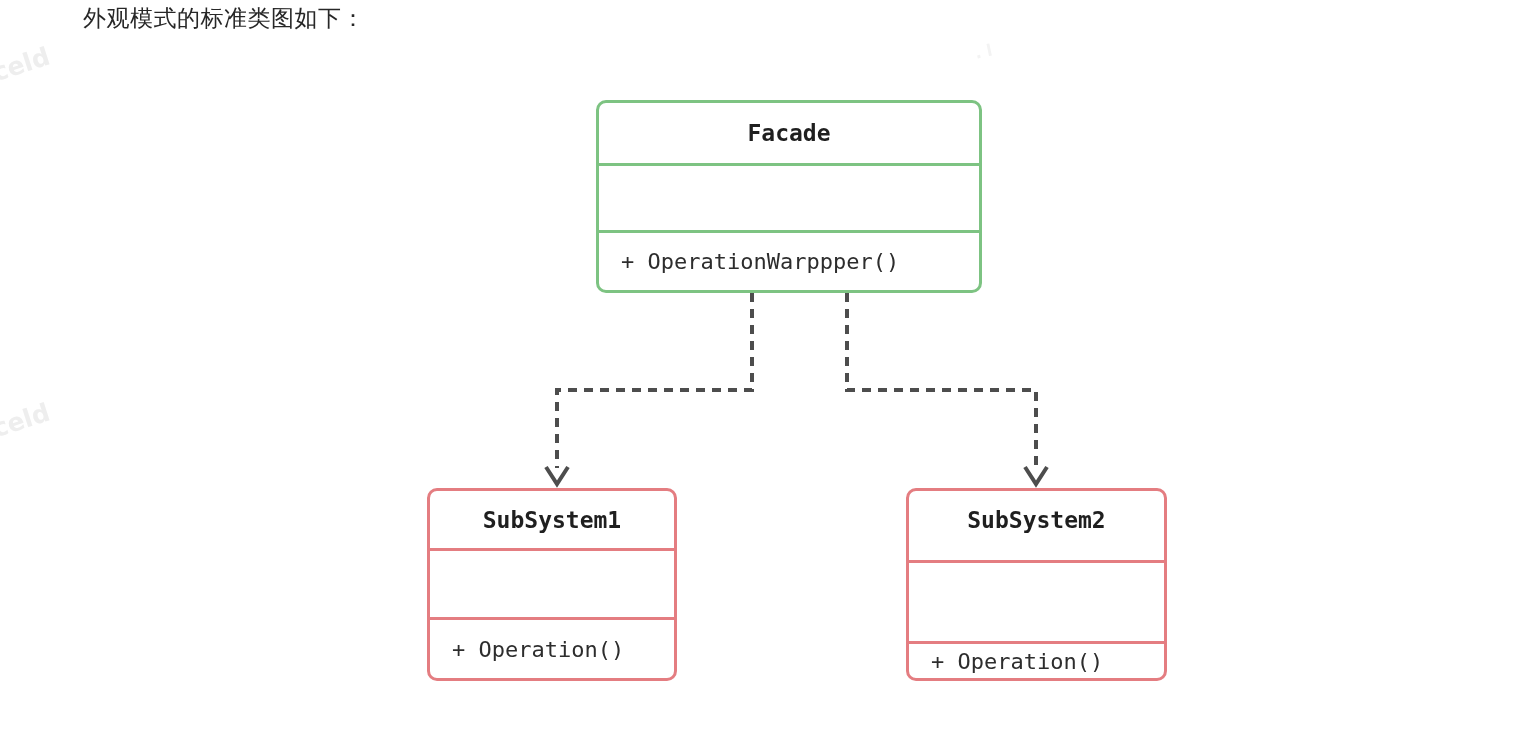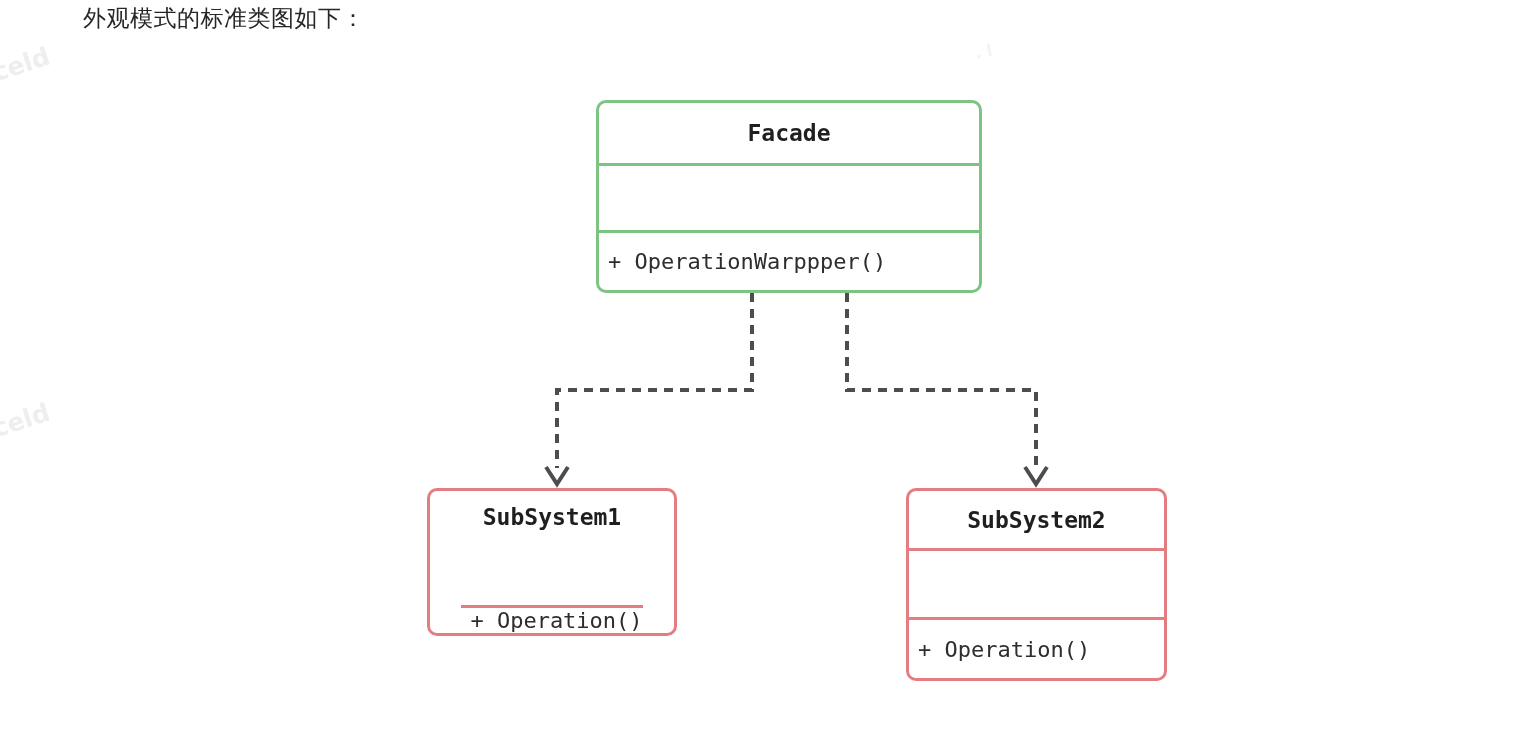--- a/index.html
+++ b/index.html
@@ -62,28 +62,28 @@
   }
   .uml-class .class-methods {
     border-top-style: solid;
     border-top-width: 3px;
     flex: 1;
     display: flex;
     align-items: center;
     font-family: "DejaVu Sans Mono", "Liberation Mono", monospace;
     font-size: 22px;
     color: #2d2d2d;
-    padding-left: 9px;
+    padding-left: 22px;
     white-space: pre;
   }
   .box-facade    { left: 596px; top: 100px; width: 386px; height: 193px; }
   .box-facade    .class-name  { height: 60px; }
   .box-facade    .class-attrs { height: 67px; }
 
-  .box-subsystem1 { left: 427px; top: 488px; width: 250px; height: 148px; align-items: center; }
+  .box-subsystem1 { left: 427px; top: 488px; width: 250px; height: 193px; }
   .box-subsystem1 .class-name  { height: 57px; }
   .box-subsystem1 .class-attrs { height: 69px; }
 
   .box-subsystem2 { left: 906px; top: 488px; width: 261px; height: 193px; }
   .box-subsystem2 .class-name  { height: 57px; }
   .box-subsystem2 .class-attrs { height: 69px; }
 
   svg.arrows {
     position: absolute;
     left: 0; top: 0;
@@ -120,19 +120,19 @@
     <div class="class-attrs" style="border-top-color: rgb(125, 195, 130);"></div>
     <div class="class-methods" style="border-top-color: rgb(125, 195, 130);">+ OperationWarppper()</div>
   </div>
 
   <div class="uml-class box-subsystem1" style="border-color: rgb(228, 125, 129);">
     <div class="class-name">SubSystem1</div>
     <div class="class-attrs" style="border-top-color: rgb(228, 125, 129);"></div>
     <div class="class-methods" style="border-top-color: rgb(228, 125, 129);">+ Operation()</div>
   </div>
 
-  <div class="uml-class box-subsystem2" style="border-color: rgb(228, 125, 129);">
+  <div class="uml-class box-subsystem2" style="border-color: rgb(228, 125, 129); gap: 12px;">
     <div class="class-name">SubSystem2</div>
     <div class="class-attrs" style="border-top-color: rgb(228, 125, 129);"></div>
     <div class="class-methods" style="border-top-color: rgb(228, 125, 129);">+ Operation()</div>
   </div>
 
 </div>
 
 </body></html>

